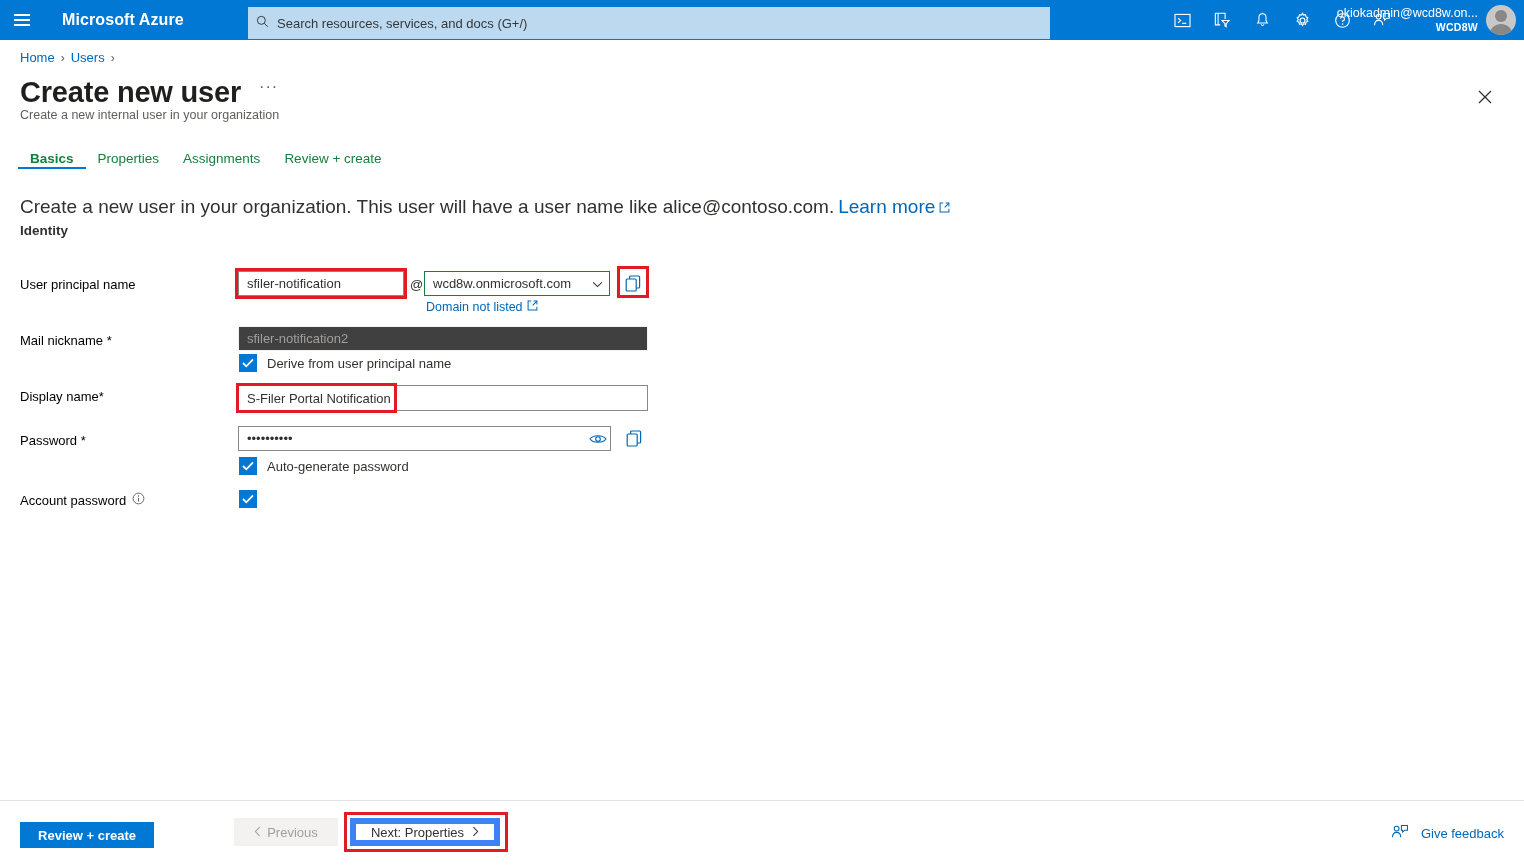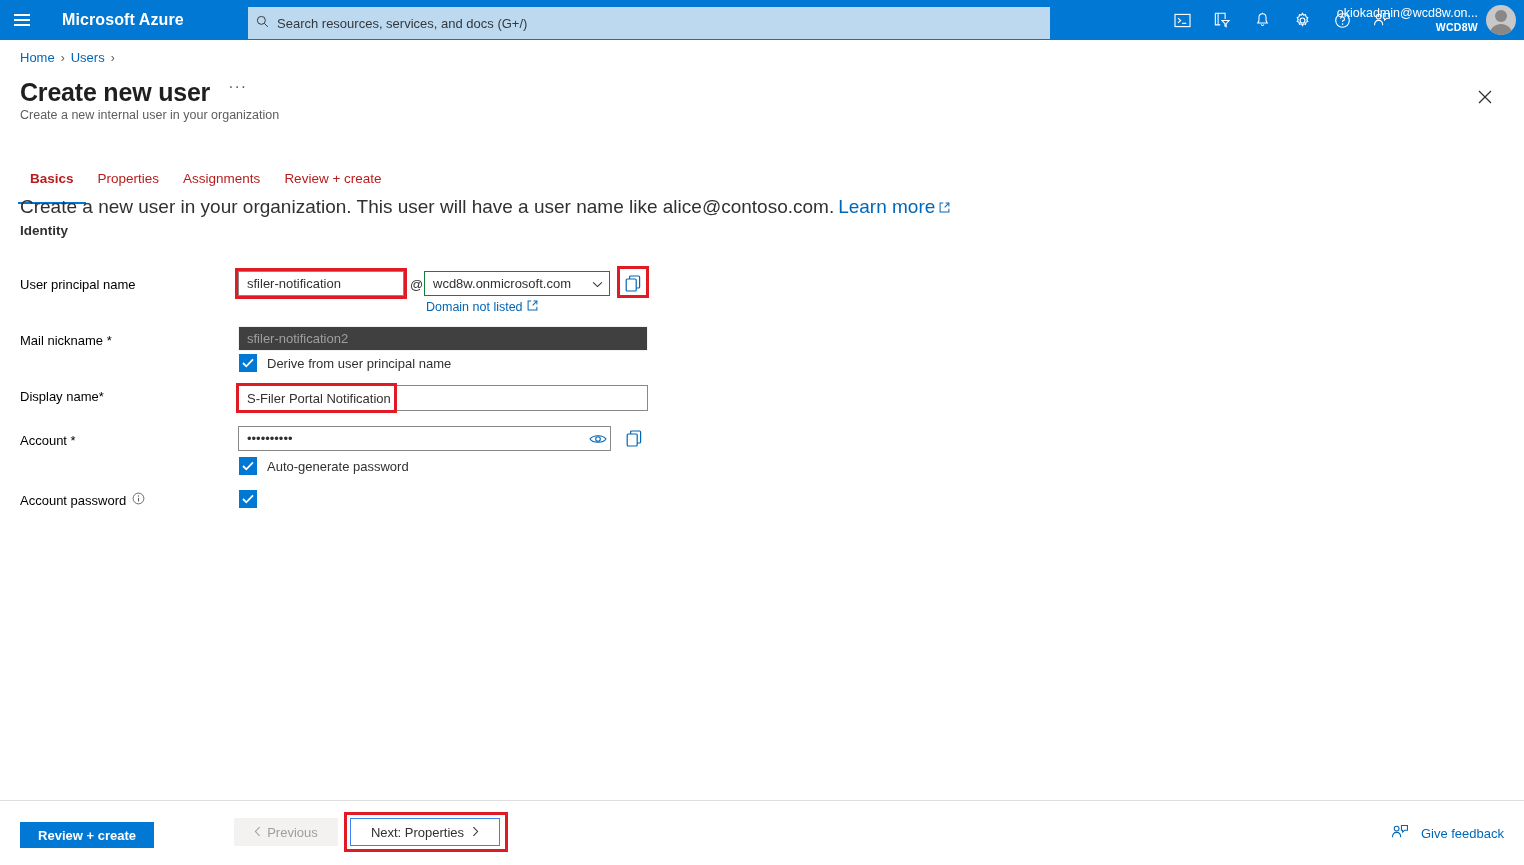--- a/index.html
+++ b/index.html
@@ -73,37 +73,37 @@
   
   .breadcrumb {
     position: absolute; left: 20px; top: 50px;
     font-size: 13px; display: flex; align-items: center; gap: 6px;
   }
   .breadcrumb a { color: #0067b8; text-decoration: none; cursor: pointer; }
   .breadcrumb .sep { color: #605e5c; font-size: 12px; }
 
   
   .title-row { position: absolute; left: 20px; top: 76px; display: flex; align-items: center; }
-  .page-title { font-size: 25px; font-weight: 600; color: #201f1e; letter-spacing: -.2px; line-height: 32px; }
+  .page-title { font-size: 29px; font-weight: 600; color: #201f1e; letter-spacing: -.2px; line-height: 32px; }
   .ellipsis-btn {
     margin-left: 18px; font-size: 16px; color: #605e5c;
     cursor: pointer; letter-spacing: 1px; line-height: 10px; padding-bottom: 10px;
   }
   .subtitle { position: absolute; left: 20px; top: 108px; font-size: 12.5px; color: #605e5c; }
   .close-x {
     position: absolute; right: 24px; top: 82px;
     width: 30px; height: 30px; cursor: pointer;
     display: flex; align-items: center; justify-content: center;
   }
 
   
   .tabs { position: absolute; left: 18px; top: 148px; display: flex; }
   .tab {
-    font-size: 13.5px; color: #b91c1c; padding: 3px 12px 16px 12px;
-    cursor: pointer; white-space: nowrap; margin-top: 20px;
+    font-size: 13.5px; color: #15803d; padding: 3px 12px 1px 12px;
+    cursor: pointer; white-space: nowrap;
   }
   .tab.active { font-weight: 700; border-bottom: 2px solid #0078d4; }
 
   
   .intro { position: absolute; left: 20px; top: 196px; font-size: 19px; color: #323130; display: flex; align-items: center; }
   .intro a { color: #0067b8; text-decoration: none; margin-left: 4px; cursor: pointer; }
   .intro .extlink { margin-left: 4px; display: inline-flex; }
   .section-head { position: absolute; left: 20px; top: 223px; font-size: 13.5px; font-weight: 700; color: #323130; }
 
   .field-label { position: absolute; left: 20px; font-size: 13px; color: #000000; }
@@ -148,21 +148,21 @@
   .btn-prev {
     position: absolute; left: 234px; top: 818px;
     width: 104px; height: 28px; background: #f3f2f1; color: #a19f9d;
     border: none; font-family: "Liberation Sans", sans-serif; font-size: 13px;
     display: flex; align-items: center; justify-content: center; gap: 6px;
     cursor: default;
   }
   .btn-next {
     position: absolute; left: 350px; top: 818px;
     width: 150px; height: 28px; background: #fff; color: #323130;
-    border: 1px solid #3b82f6; font-family: "Liberation Sans", sans-serif; font-size: 13px;
+    border: 6px solid #3b82f6; font-family: "Liberation Sans", sans-serif; font-size: 13px;
     display: flex; align-items: center; justify-content: center; gap: 8px;
     cursor: pointer;
   }
   .feedback {
     position: absolute; right: 20px; top: 824px;
     display: flex; align-items: center; gap: 12px;
     font-size: 13px; color: #0067b8; cursor: pointer;
   }
 </style>
 </head>
@@ -324,21 +324,21 @@
       <polyline points="1,5 4.3,8.3 11,1.4" fill="none" stroke="#fff" stroke-width="1.8"></polyline>
     </svg>
   </span>
   <span class="cb-label">Derive from user principal name</span>
 </div>
 
 <div class="field-label" style="top:389px;">Display name*</div>
 <input class="txtbox" style="left: 238px; top: 385px; width: 410px; height: 26px;" type="text" value="S-Filer Portal Notification">
 <div class="redbox" style="left:236px; top:383px; width:161px; height:30px;"></div>
 
-<div class="field-label" style="top:433px;">Account *</div>
+<div class="field-label" style="top:433px;">Password *</div>
 <input class="txtbox" style="left: 238px; top: 426px; width: 373px;" type="text" value="••••••••••">
 <div class="icon-btn" style="left:588px; top:429px; width:20px; height:19px;">
   <svg width="18" height="12" viewBox="0 0 18 12">
     <path d="M1 6 C4 1.6 14 1.6 17 6 C14 10.4 4 10.4 1 6 Z" fill="none" stroke="#0067b8" stroke-width="1.1"></path>
     <circle cx="9" cy="6" r="2.3" fill="none" stroke="#0067b8" stroke-width="1.1"></circle>
   </svg>
 </div>
 <div class="icon-btn" style="left:623px; top:426px; width:22px; height:24px;">
   <svg width="16" height="17" viewBox="0 0 16 17">
     <rect x="4.6" y="1" width="10" height="12" rx="1" fill="none" stroke="#0067b8" stroke-width="1.2"></rect>

